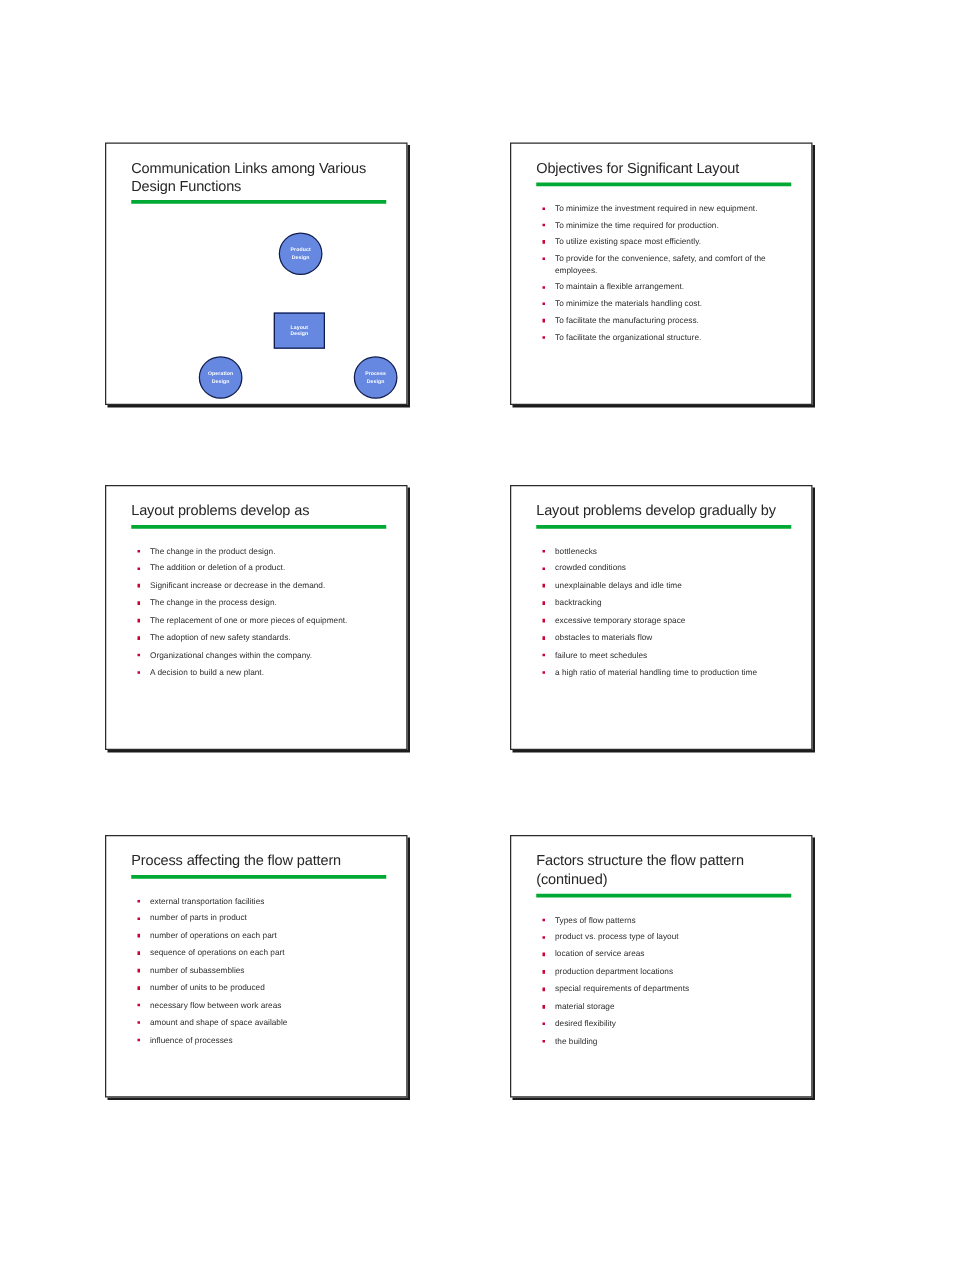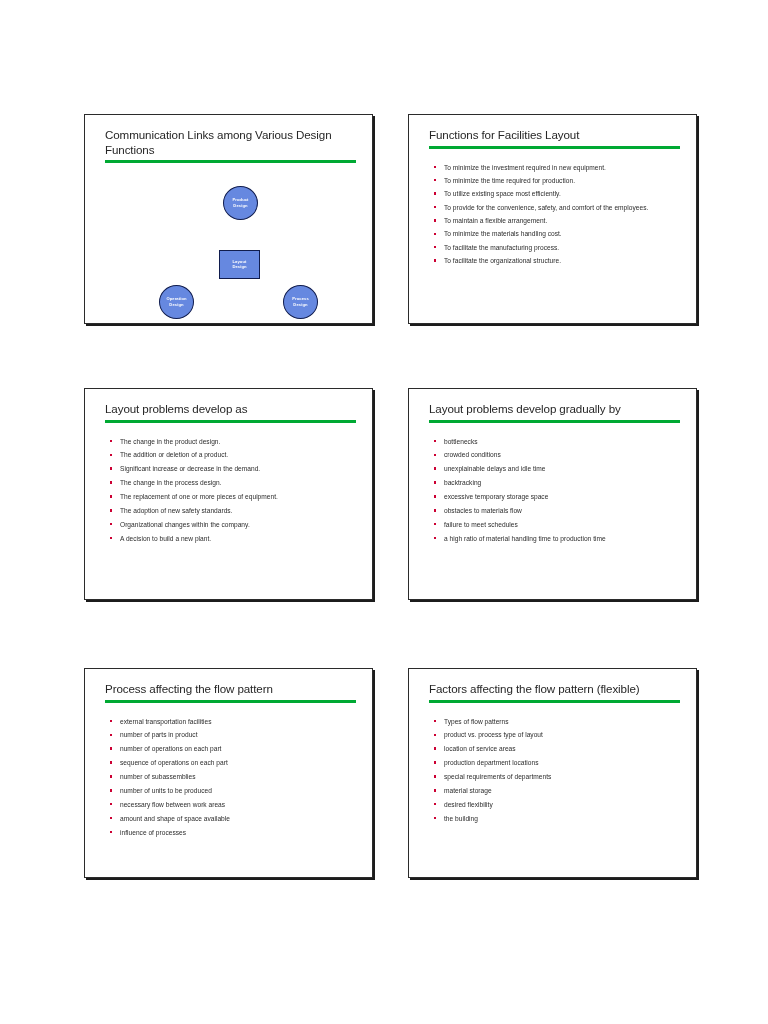--- a/index.html
+++ b/index.html
@@ -27,21 +27,21 @@
   .slide-grid {
     position: absolute;
     left: 84px;
     top: 114px;
     width: 601px;
     height: 764px;
   }
 
   .slide {
     position: absolute;
-    width: 289px;
+    width: 242px;
     height: 210px;
     background: #ffffff;
     border: 1px solid #2b2b2b;
     box-shadow: 2px 2px 0 0 #1c1c1c;
     box-sizing: border-box;
     overflow: hidden;
     text-decoration: underline;
   }
   .slide.col-left  { left: 0; }
   .slide.col-right { left: 324px; }
@@ -149,21 +149,21 @@
           <div class="node ellipse operation">Operation
 Design</div>
           <div class="node ellipse process">Process
 Design</div>
         </div>
       </div>
     </div>
 
     <div class="slide row-1 col-right">
       <div class="slide-inner">
-        <div class="slide-title">Functions for Facilities Layout</div>
+        <div class="slide-title">Objectives for Significant Layout</div>
         <div class="title-rule"></div>
         <ul class="bullet-list">
           <li>To minimize the investment required in new equipment.</li>
           <li>To minimize the time required for production.</li>
           <li>To utilize existing space most efficiently.</li>
           <li>To provide for the convenience, safety, and comfort of the employees.</li>
           <li>To maintain a flexible arrangement.</li>
           <li>To minimize the materials handling cost.</li>
           <li>To facilitate the manufacturing process.</li>
           <li>To facilitate the organizational structure.</li>
@@ -218,21 +218,21 @@
           <li>number of units to be produced</li>
           <li>necessary flow between work areas</li>
           <li>amount and shape of space available</li>
           <li>influence of processes</li>
         </ul>
       </div>
     </div>
 
     <div class="slide row-3 col-right">
       <div class="slide-inner">
-        <div class="slide-title">Factors affecting the flow pattern (flexible)</div>
+        <div class="slide-title">Factors structure the flow pattern (continued)</div>
         <div class="title-rule"></div>
         <ul class="bullet-list spaced">
           <li>Types of flow patterns</li>
           <li>product vs. process type of layout</li>
           <li>location of service areas</li>
           <li>production department locations</li>
           <li>special requirements of departments</li>
           <li>material storage</li>
           <li>desired flexibility</li>
           <li>the building</li>

